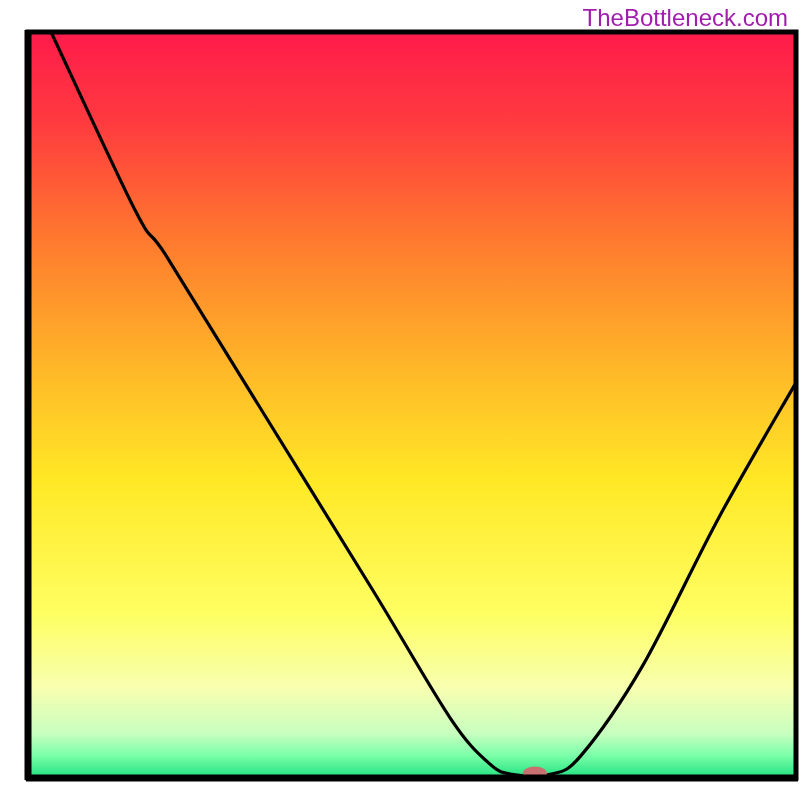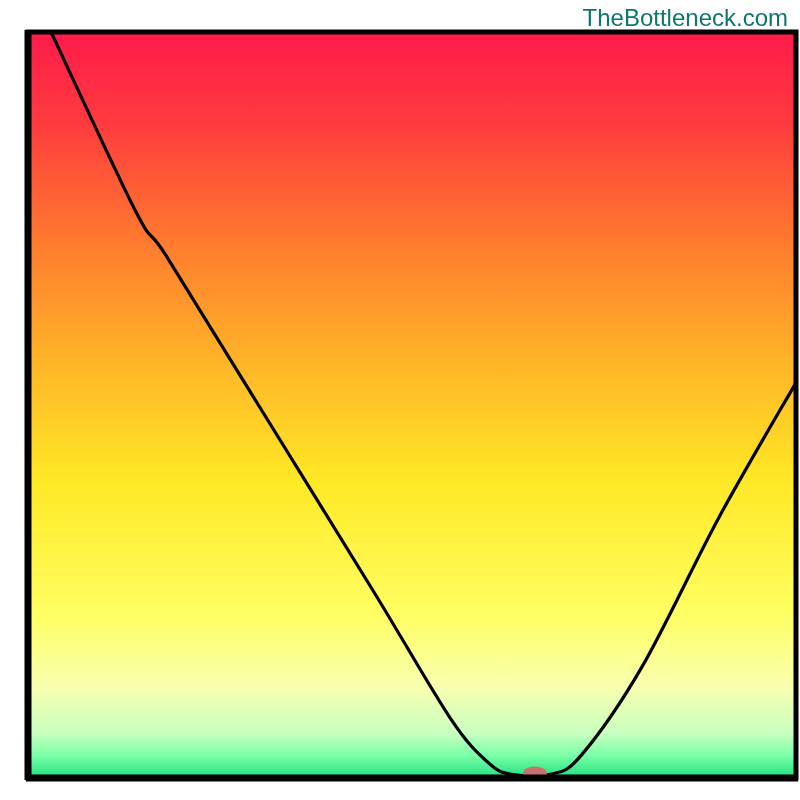--- a/index.html
+++ b/index.html
@@ -13,21 +13,21 @@
   .chart-container {
     position: relative;
     width: 800px;
     height: 800px;
     box-sizing: border-box;
   }
   .watermark {
     position: absolute;
     top: 4px;
     right: 12px;
-    color: #0f766e;
+    color: #a21caf;
     font-size: 24px;
     font-weight: 500;
     z-index: 5;
   }
   svg {
     display: block;
   }
 </style>
 </head>
 <body>

